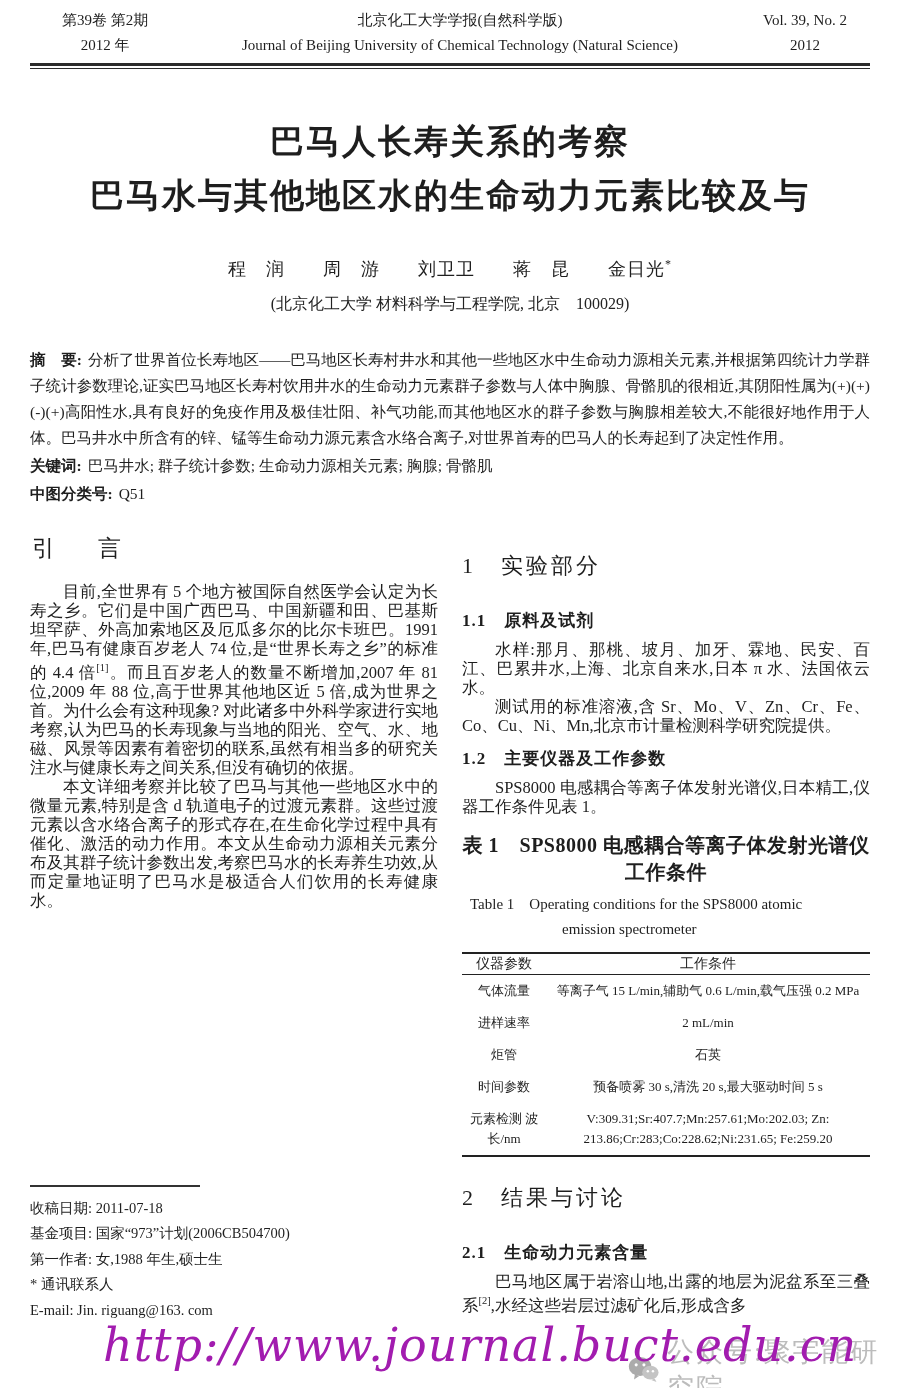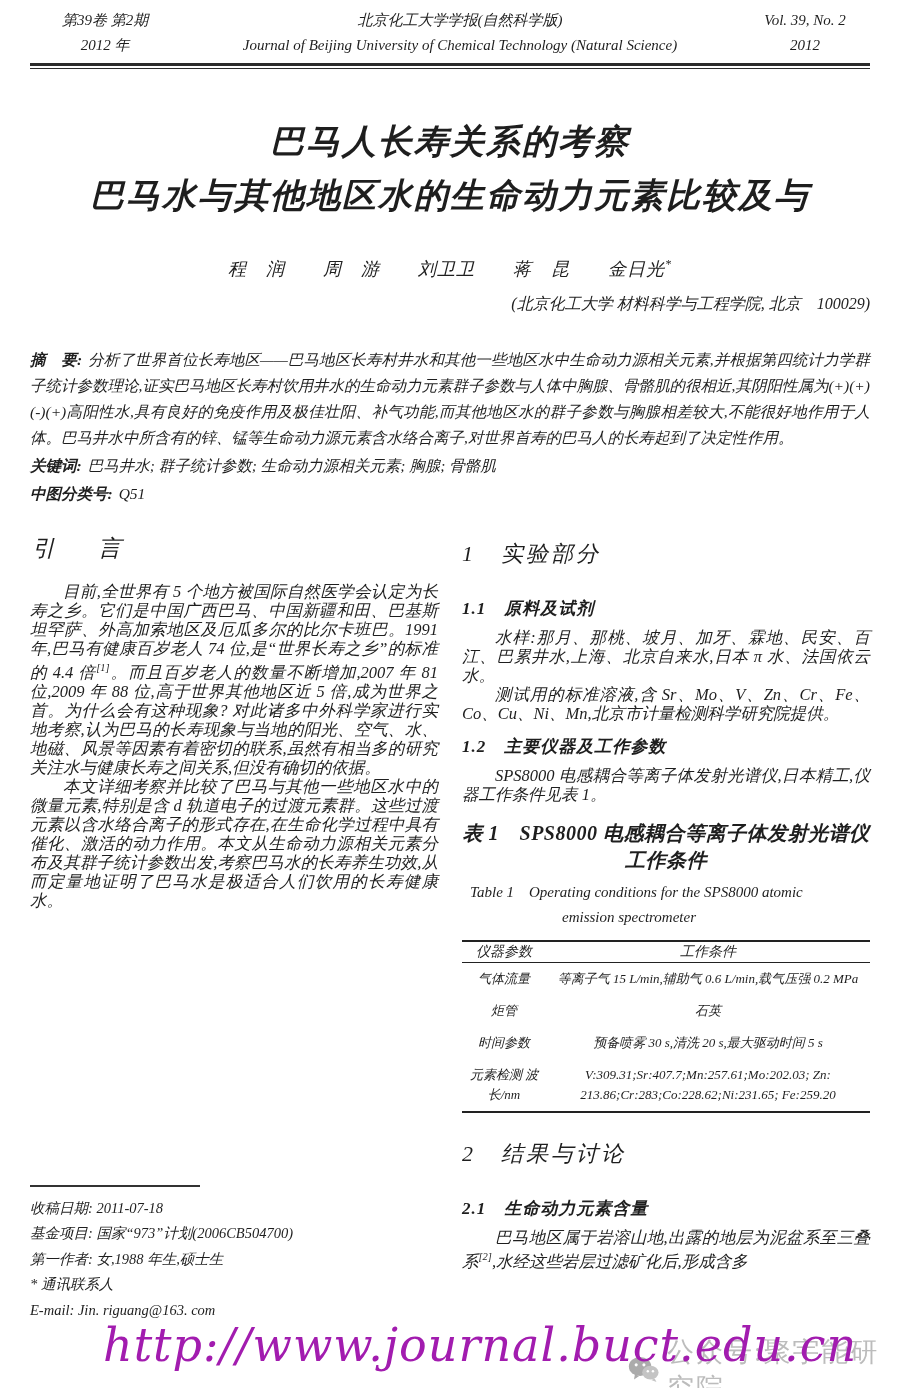--- a/index.html
+++ b/index.html
@@ -2,55 +2,55 @@
 <html><head>
 <meta charset="utf-8">
 <style>
   * { margin:0; padding:0; box-sizing:border-box; }
   html,body { background:#e8e8e8; }
   .page {
     position:relative; width:900px; height:1388px; margin:0 auto;
     background:#ffffff; color:#1e1e1e; overflow:hidden;
     font-family:"Liberation Serif","DejaVu Serif",serif;
   }
-  .inner { padding:8px 30px 0 30px;font-style:italic; }
+  .inner { padding:8px 30px 0 30px; }
 
   
   .jheader { display:flex; justify-content:space-between; align-items:flex-start;
     font-size:15px; line-height:25px; }
   .jheader .hl { width:150px; text-align:center; }
   .jheader .hc { flex:1; text-align:center; }
   .jheader .hr { width:130px; text-align:center; }
   .double-rule { margin-top:5px; height:6px;
     border-top:3px solid #2b2b2b; border-bottom:1.5px solid #2b2b2b; }
 
   
   .title { margin-top:46px; text-align:center; font-size:34px; font-weight:700;
     line-height:54px; letter-spacing:2px; }
   .authors { margin-top:34px; text-align:center; font-size:18px; letter-spacing:1px; }
   .authors sup { font-size:12px; }
-  .affil { margin-top:13px; text-align:right; font-size:16px; color:#222; }
+  .affil { margin-top:13px; text-align:center; font-size:16px; color:#222; }
 
   
   .abstract { margin-top:32px; font-size:15.5px; line-height:26px; text-align:justify; }
   .abstract .lbl, .meta .lbl { font-weight:700; margin-right:6px; }
   .meta { font-size:15.5px; line-height:26px; margin-top:2px; }
 
   
   .columns { display:flex; gap:24px; margin-top:24px; height:798px; }
   .col { flex:1; min-width:0; display:flex; flex-direction:column; }
 
   .intro-heading { font-size:23px; letter-spacing:10px; margin:2px 0 18px 2px; font-weight:400; }
   .para { font-size:16.5px; line-height:19px; text-align:justify; text-indent:2em; }
   .para sup { font-size:10.5px; }
 
   .footnotes { margin-top:auto; font-size:14.5px; line-height:25.5px; padding-bottom:6px; }
   .fn-rule { width:170px; border-top:2px solid #333; margin-bottom:9px; }
 
-  .sec-heading { font-size:22px; font-weight:500; letter-spacing:3px; margin:8px 0 16px; }
+  .sec-heading { font-size:22px; font-weight:500; letter-spacing:3px; margin:20px 0 16px; }
   .sec-heading.second { margin-top:26px; }
   .subsec-heading { font-size:17px; font-weight:700; margin:12px 0 8px; letter-spacing:1px; }
 
   
   .tcap-zh { font-size:20px; font-weight:700; text-align:center; margin-top:16px; letter-spacing:0.5px; }
   .tcap-en { font-size:15px; line-height:25px; margin:6px 0 10px 8px; max-width:370px;
     padding-left:92px; text-indent:-92px; }
   table.params { width:100%; border-collapse:collapse;
     border-top:2.5px solid #222; border-bottom:2.5px solid #222;
     font-size:13px; }
@@ -140,20 +140,24 @@
               <th class="param">仪器参数</th>
               <th>工作条件</th>
             </tr>
           </thead>
           <tbody>
             <tr>
               <td class="param">气体流量</td>
               <td>等离子气 15 L/min,辅助气 0.6 L/min,载气压强 0.2 MPa</td>
             </tr>
             <tr>
+              <td class="param">进样速率</td>
+              <td>2 mL/min</td>
+            </tr>
+            <tr>
               <td class="param">炬管</td>
               <td>石英</td>
             </tr>
             <tr>
               <td class="param">时间参数</td>
               <td>预备喷雾 30 s,清洗 20 s,最大驱动时间 5 s</td>
             </tr>
             <tr>
               <td class="param">元素检测 波长/nm</td>
               <td>V:309.31;Sr:407.7;Mn:257.61;Mo:202.03; Zn: 213.86;Cr:283;Co:228.62;Ni:231.65; Fe:259.20</td>

